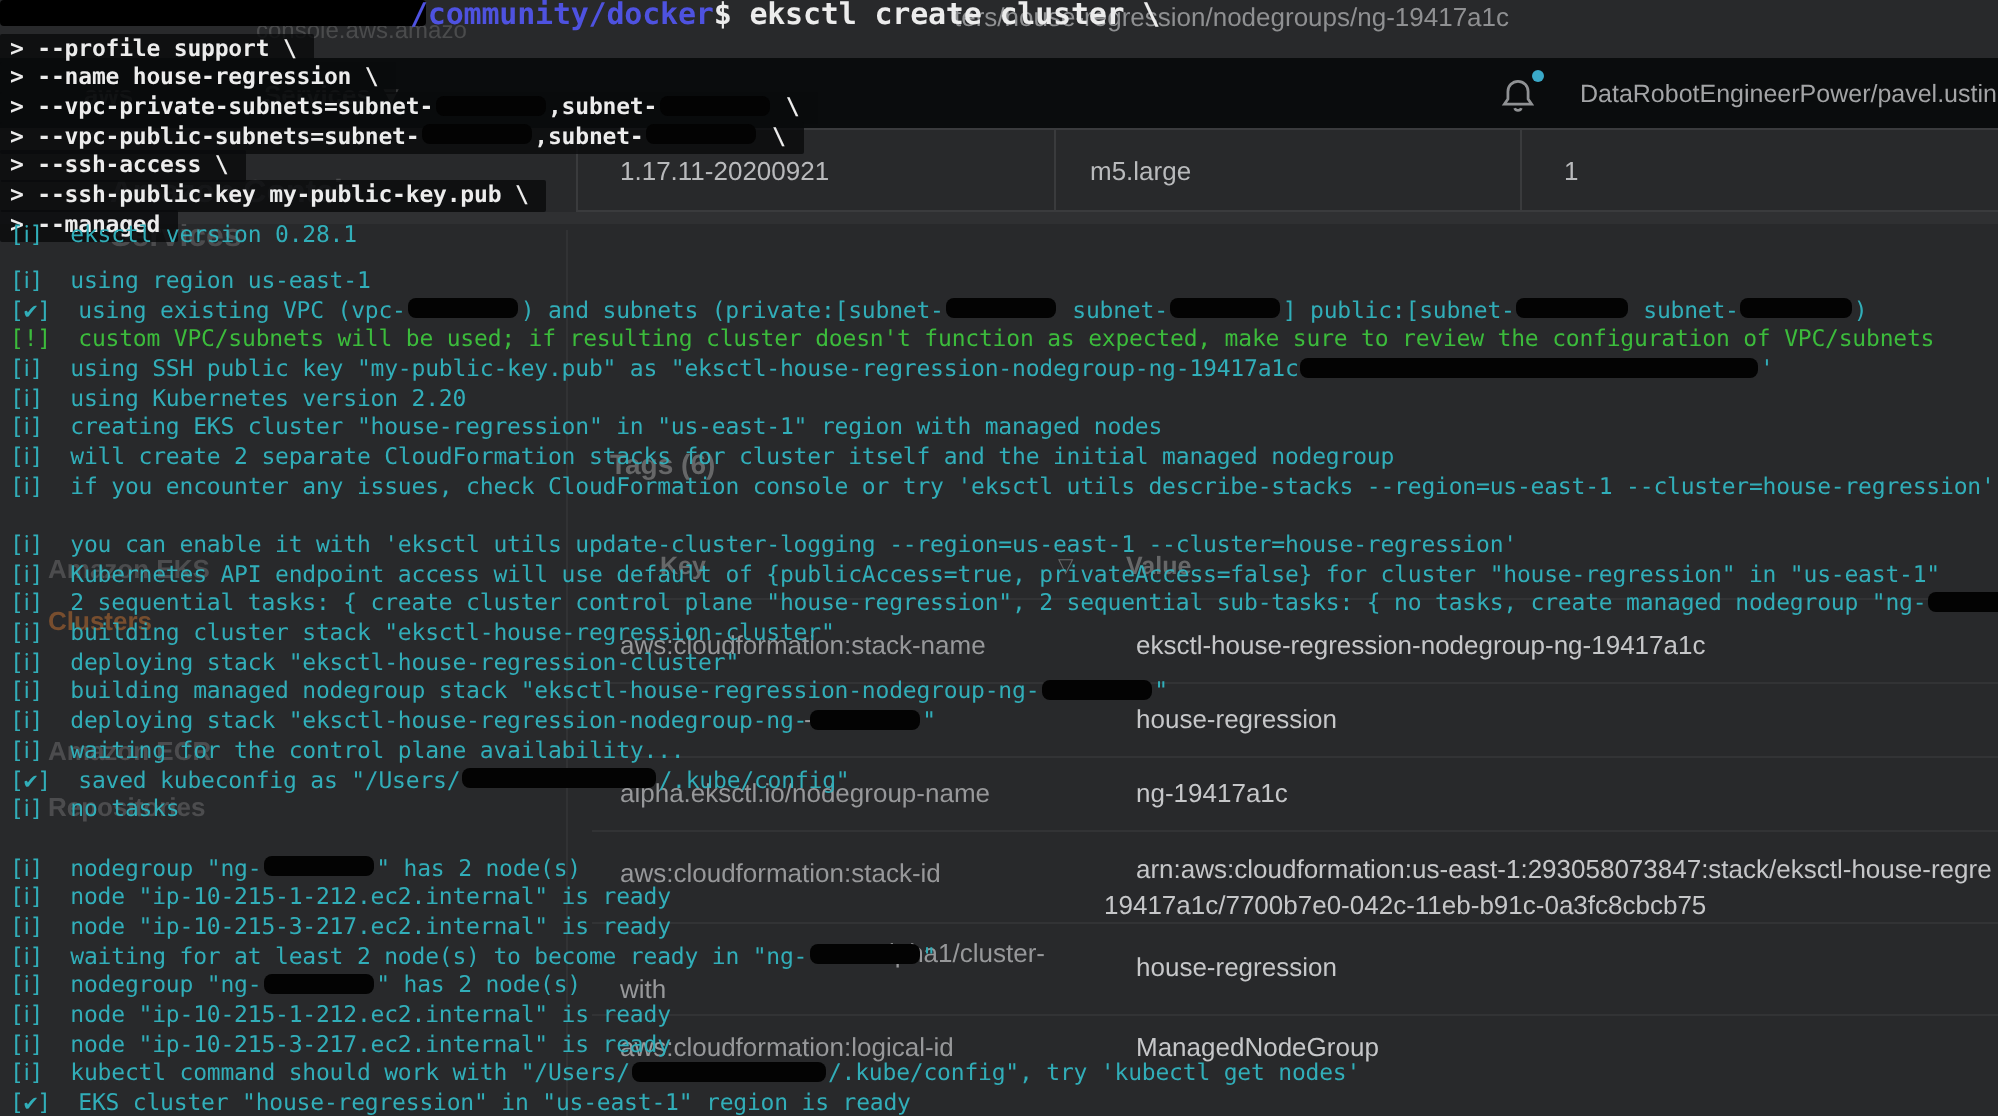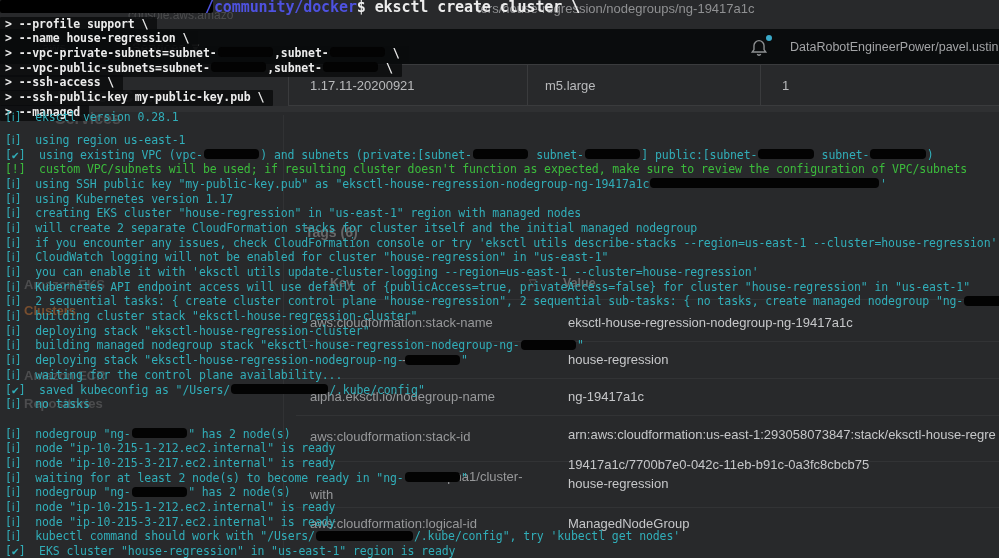--- a/index.html
+++ b/index.html
@@ -94,21 +94,21 @@
   <span class="abs tag-key" style="left:402px;top:352px;">-name</span>
   <span class="abs tag-val" style="left:568px;top:352px;">house-regression</span>
   <div class="abs tag-sep" style="top:378px;"></div>
 
   <span class="abs tag-key" style="left:310px;top:389px;">alpha.eksctl.io/nodegroup-name</span>
   <span class="abs tag-val" style="left:568px;top:389px;">ng-19417a1c</span>
   <div class="abs tag-sep" style="top:415px;"></div>
 
   <span class="abs tag-key" style="left:310px;top:429px;">aws:cloudformation:stack-id</span>
   <span class="abs tag-val" style="left:568px;top:427px;">arn:aws:cloudformation:us-east-1:293058073847:stack/eksctl-house-regre</span>
-  <span class="abs tag-val" style="left:568px;top:445px;margin-top:12px;">19417a1c/7700b7e0-042c-11eb-b91c-0a3fc8cbcb75</span>
+  <span class="abs tag-val" style="left:552px;top:445px;">19417a1c/7700b7e0-042c-11eb-b91c-0a3fc8cbcb75</span>
   <div class="abs tag-sep" style="top:461px;"></div>
 
   <span class="abs tag-key" style="left:430px;top:469px;">1alpha1/cluster-</span>
   <span class="abs tag-key" style="left:310px;top:487px;">with</span>
   <span class="abs tag-val" style="left:568px;top:476px;">house-regression</span>
   <div class="abs tag-sep" style="top:507px;"></div>
 
   <span class="abs tag-key" style="left:310px;top:516px;">aws:cloudformation:logical-id</span>
   <span class="abs tag-val" style="left:568px;top:516px;text-align:right;">ManagedNodeGroup</span>
 </div>
@@ -121,25 +121,24 @@
     <div class="tl strip" style="top: 45.86px;"><span class="sg-w">&gt; --vpc-private-subnets=subnet-</span><span class="redact" style="width: 55.44px;"></span><span class="sg-w">,subnet-</span><span class="redact" style="width: 55.44px;"></span><span class="sg-w"> \</span></div>
     <div class="tl strip" style="top: 60.54px;"><span class="sg-w">&gt; --vpc-public-subnets=subnet-</span><span class="redact" style="width: 55.44px;"></span><span class="sg-w">,subnet-</span><span class="redact" style="width: 55.44px;"></span><span class="sg-w"> \</span></div>
     <div class="tl strip" style="top: 75.22px;"><span class="sg-w">&gt; --ssh-access \</span></div>
     <div class="tl strip" style="top: 89.9px;"><span class="sg-w">&gt; --ssh-public-key my-public-key.pub \</span></div>
     <div class="tl strip" style="top: 104.58px;"><span class="sg-w">&gt; --managed</span></div>
     <div class="tl" style="top: 111px;"><span class="sg-c">[ℹ]  eksctl version 0.28.1</span></div>
     <div class="tl" style="top: 133.94px;"><span class="sg-c">[ℹ]  using region us-east-1</span></div>
     <div class="tl" style="top: 148.62px;"><span class="sg-c">[✔]  using existing VPC (vpc-</span><span class="redact" style="width: 55.44px;"></span><span class="sg-c">) and subnets (private:[subnet-</span><span class="redact" style="width: 55.44px;"></span><span class="sg-c"> subnet-</span><span class="redact" style="width: 55.44px;"></span><span class="sg-c">] public:[subnet-</span><span class="redact" style="width: 55.44px;"></span><span class="sg-c"> subnet-</span><span class="redact" style="width: 55.44px;"></span><span class="sg-c">)</span></div>
     <div class="tl" style="top: 163.3px;"><span class="sg-g">[!]  custom VPC/subnets will be used; if resulting cluster doesn't function as expected, make sure to review the configuration of VPC/subnets</span></div>
     <div class="tl" style="top: 177.98px;"><span class="sg-c">[ℹ]  using SSH public key "my-public-key.pub" as "eksctl-house-regression-nodegroup-ng-19417a1c</span><span class="redact" style="width: 228.69px;"></span><span class="sg-c">'</span></div>
-    <div class="tl" style="top: 192.66px;"><span class="sg-c">[ℹ]  using Kubernetes version 1.17</span></div>
+    <div class="tl" style="top: 192.66px;"><span class="sg-c">[ℹ]  using Kubernetes version 2.20</span></div>
     <div class="tl" style="top: 207.34px;"><span class="sg-c">[ℹ]  creating EKS cluster "house-regression" in "us-east-1" region with managed nodes</span></div>
     <div class="tl" style="top: 222.02px;"><span class="sg-c">[ℹ]  will create 2 separate CloudFormation stacks for cluster itself and the initial managed nodegroup</span></div>
     <div class="tl" style="top: 236.7px;"><span class="sg-c">[ℹ]  if you encounter any issues, check CloudFormation console or try 'eksctl utils describe-stacks --region=us-east-1 --cluster=house-regression'</span></div>
-    <div class="tl" style="top: 251.38px;"><span class="sg-c">[ℹ]  CloudWatch logging will not be enabled for cluster "house-regression" in "us-east-1"</span></div>
     <div class="tl" style="top: 266.06px;"><span class="sg-c">[ℹ]  you can enable it with 'eksctl utils update-cluster-logging --region=us-east-1 --cluster=house-regression'</span></div>
     <div class="tl" style="top: 280.74px;"><span class="sg-c">[ℹ]  Kubernetes API endpoint access will use default of {publicAccess=true, privateAccess=false} for cluster "house-regression" in "us-east-1"</span></div>
     <div class="tl" style="top: 295.42px;"><span class="sg-c">[ℹ]  2 sequential tasks: { create cluster control plane "house-regression", 2 sequential sub-tasks: { no tasks, create managed nodegroup "ng-</span><span class="redact" style="width: 55.44px;"></span></div>
     <div class="tl" style="top: 310.1px;"><span class="sg-c">[ℹ]  building cluster stack "eksctl-house-regression-cluster"</span></div>
     <div class="tl" style="top: 324.78px;"><span class="sg-c">[ℹ]  deploying stack "eksctl-house-regression-cluster"</span></div>
     <div class="tl" style="top: 339.46px;"><span class="sg-c">[ℹ]  building managed nodegroup stack "eksctl-house-regression-nodegroup-ng-</span><span class="redact" style="width: 55.44px;"></span><span class="sg-c">"</span></div>
     <div class="tl" style="top: 354.14px;"><span class="sg-c">[ℹ]  deploying stack "eksctl-house-regression-nodegroup-ng-</span><span class="redact" style="width: 55.44px;"></span><span class="sg-c">"</span></div>
     <div class="tl" style="top: 368.82px;"><span class="sg-c">[ℹ]  waiting for the control plane availability...</span></div>
     <div class="tl" style="top: 383.5px;"><span class="sg-c">[✔]  saved kubeconfig as "/Users/</span><span class="redact" style="width: 97.02px;"></span><span class="sg-c">/.kube/config"</span></div>
     <div class="tl" style="top: 398.18px;"><span class="sg-c">[ℹ]  no tasks</span></div>

